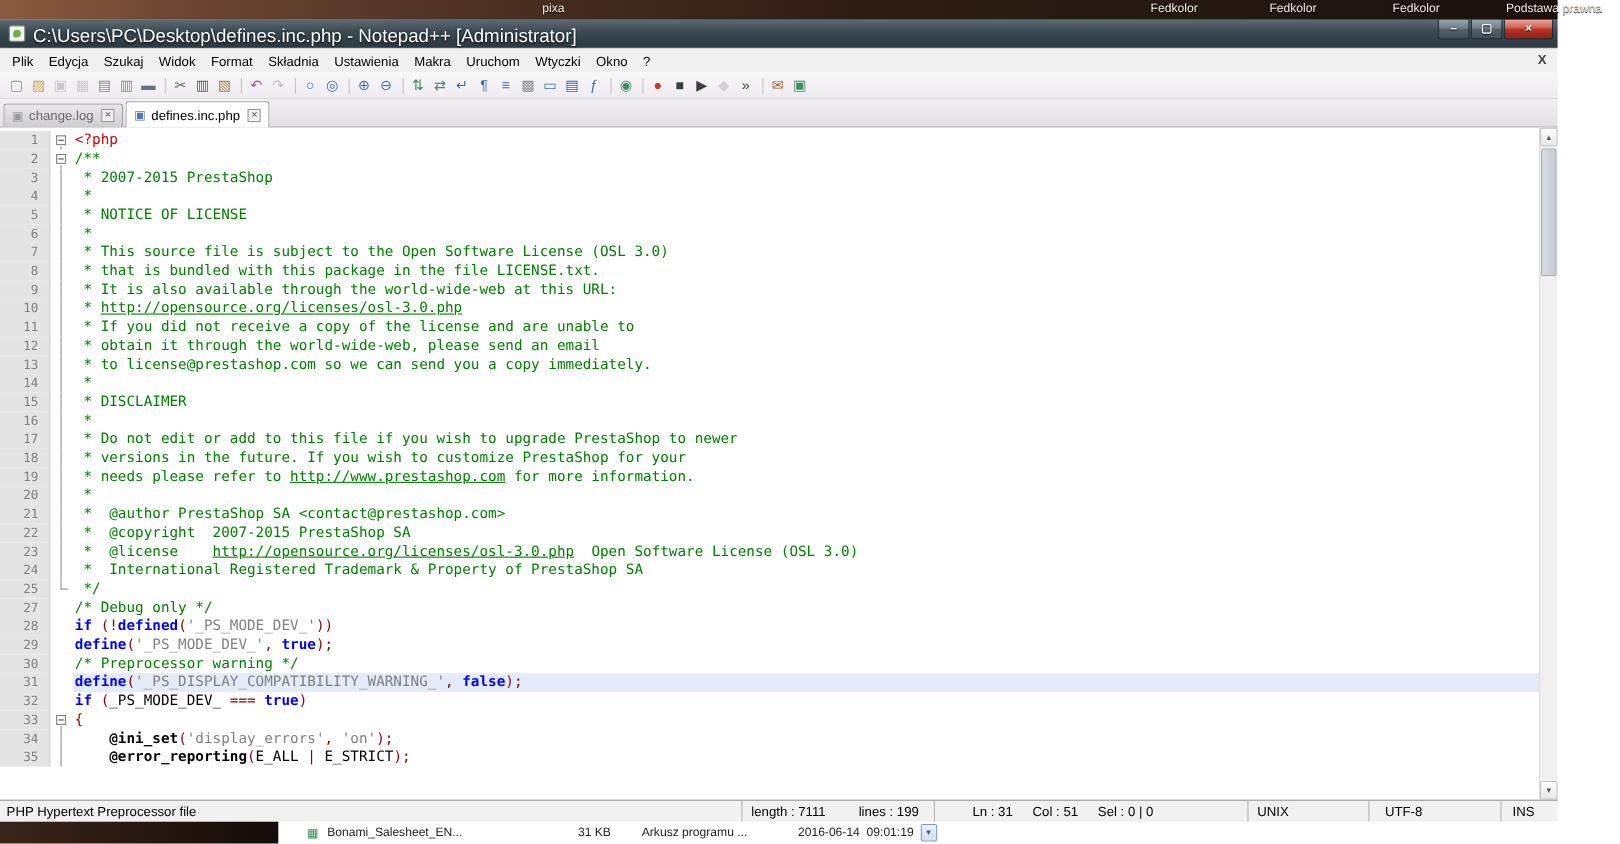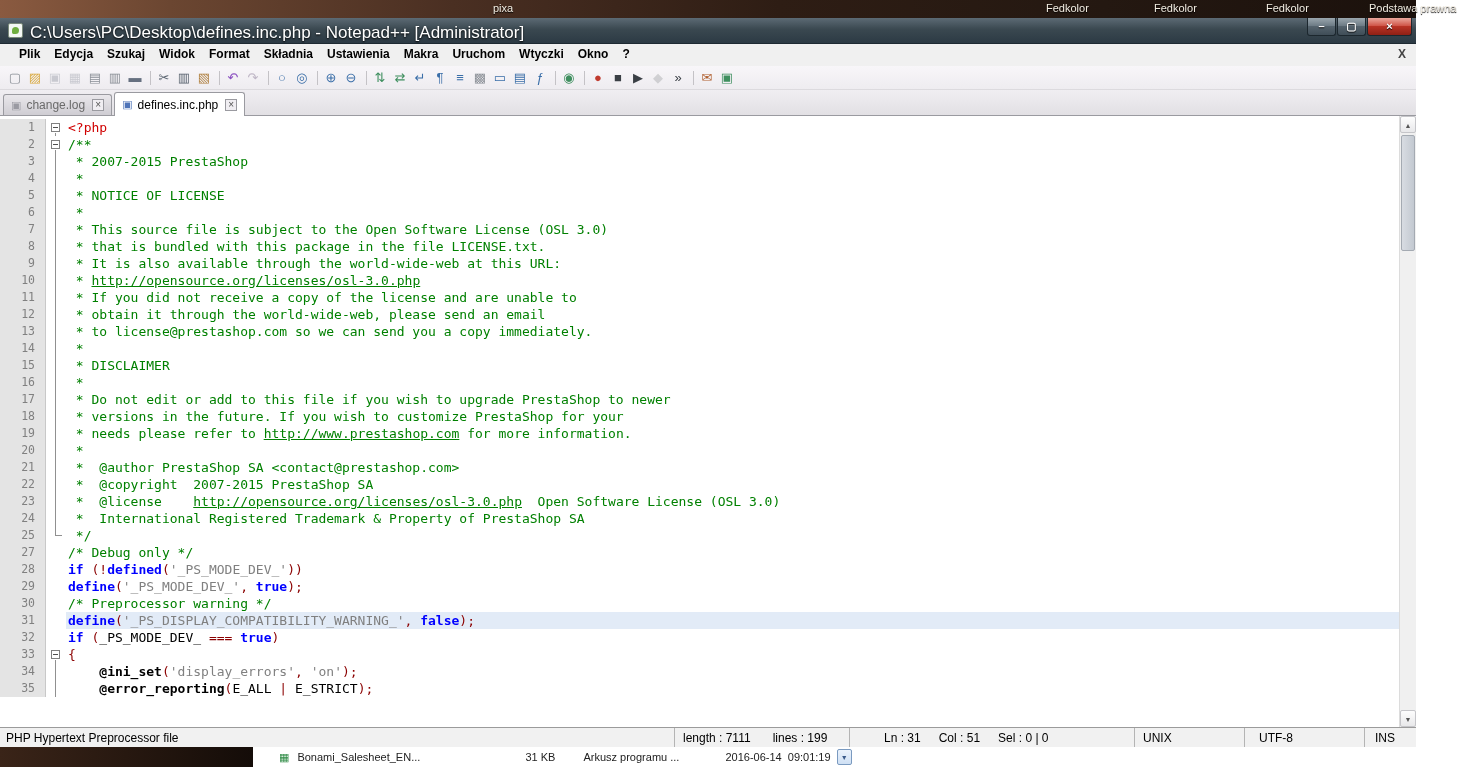--- a/index.html
+++ b/index.html
@@ -21,21 +21,21 @@
     background:#6fae3f; border-radius:50% 50% 50% 20%; }
   #title-text { position:absolute; left:30px; top:5px; font-size:17px; color:#fff; text-shadow:0 1px 2px #000; white-space:nowrap; }
   .win-controls { position:absolute; top:0; right:4px; display:flex; }
   .win-btn { height:18px; border:1px solid #1c272e; border-top:none; color:#fff; font-size:11px; font-weight:bold;
     text-align:center; line-height:16px; text-shadow:0 1px 1px #000; border-radius:0 0 3px 3px; margin-left:1px; cursor:default; }
   .win-btn.mm { width:29px; background:linear-gradient(#9aa6ae,#6e7c86 45%,#55636d 50%,#3f4d57); }
   .win-btn.cl { width:45px; background:linear-gradient(#eba89d,#d0574a 45%,#b83325 50%,#8f2015); }
 
   
   #menubar { position:absolute; left:0; top:44px; width:100%; height:22px; background:#f0f0f0; }
-  #menu-items { display:flex; height:100%; align-items:flex-start; padding-left:12px;font-weight:bold; }
+  #menu-items { display:flex; height:100%; align-items:flex-end; padding-left:4px; }
   .menu-item { padding:3px 7px; font-size:12px; color:#000; white-space:nowrap; }
   #menu-close-x { position:absolute; right:10px; top:3px; font-size:12px; font-weight:bold; color:#444; }
 
   
   #toolbar { position:absolute; left:0; top:66px; width:100%; height:24px;
     background:linear-gradient(#f8f6f9,#eeecf0); border-bottom:1px solid #dcdade;
     display:flex; align-items:center; padding-left:6px; }
   .tb-btn { width:18px; height:18px; line-height:18px; text-align:center; font-size:13px; margin-right:2px; cursor:default; }
   .tb-btn.disabled { opacity:.4; filter:grayscale(70%); }
   .tb-sep { width:1px; height:14px; background:#c4c2c6; margin:0 4px; }
@@ -85,21 +85,21 @@
   .sb-btn.up { top:0; } .sb-btn.down { bottom:0; }
   .sb-thumb { position:absolute; left:1px; top:19px; width:14px; height:116px;
     background:linear-gradient(90deg,#d8dce2,#c3c9d1); border:1px solid #a4aab2; border-radius:2px; }
 
   
   #statusbar { position:absolute; left:0; top:727px; width:100%; height:20px; background:#f1f1f1;
     border-top:1px solid #9b9b9b; display:flex; align-items:center; font-size:12px; color:#000; }
   .sb-sec { height:100%; display:flex; align-items:center; white-space:pre; }
   .sb-sec + .sb-sec { border-left:1px solid #b4b4b4; }
   #sb1 { flex:1; padding-left:6px; }
-  #sb2 { width:175px; padding-left:8px; gap:22px; }
+  #sb2 { width:175px; padding-left:8px; gap:30px; }
   #sb3 { width:285px; padding-left:34px; gap:18px; }
   #sb4 { width:110px; padding-left:8px; }
   #sb5 { width:120px; padding-left:14px; }
   #sb6 { width:52px; padding-left:10px; }
 
   
   #bottom-strip { position:absolute; left:0; top:747px; width:100%; height:20px; background:#fff; display:flex; }
   #bottom-desktop { width:253px; height:100%; background:linear-gradient(90deg,#3a2418,#140c08); }
   #bg-file-row { flex:1; display:flex; align-items:center; font-size:11px; color:#222; padding-left:26px; white-space:pre; }
   #bg-file-icon { font-size:11px; color:#2e8b45; margin-right:8px; }

